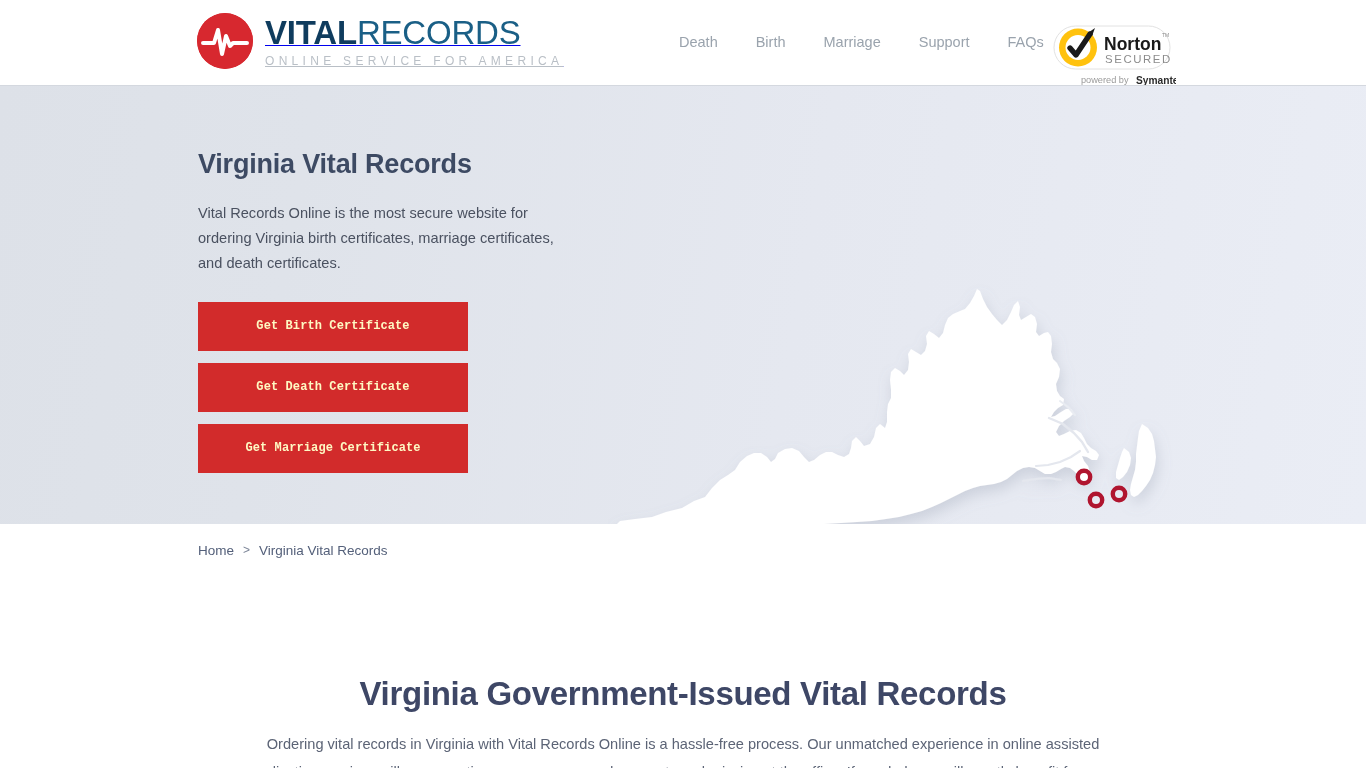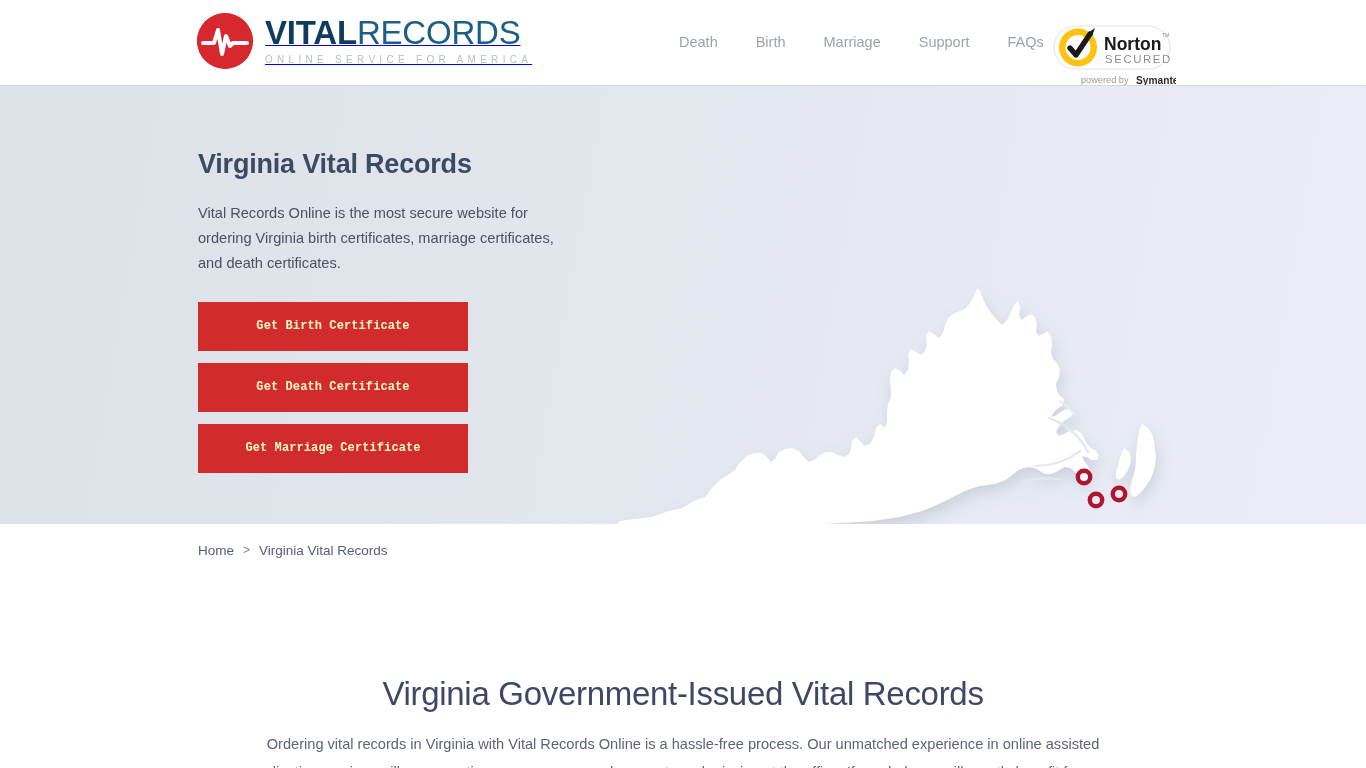--- a/index.html
+++ b/index.html
@@ -48,26 +48,27 @@
   .logo-wordmark {
     font-size: 33px;
     line-height: 36px;
     letter-spacing: -0.2px;
     white-space: nowrap;
   }
   .logo-word-bold { color: #0f3c5e; font-weight: bold; }
   .logo-word-light { color: #1a5f86; font-weight: normal; }
 
   .logo-tagline {
-    font-size: 10px;
+    font-size: 12px;
     color: #b9bfc6;
     letter-spacing: 4.3px;
     margin-top: 3px;
     white-space: nowrap;
     font-weight: normal;
+    text-decoration: underline;
   }
 
   .main-nav {
     position: absolute;
     left: 660px;
     top: 32px;
     display: flex;
     gap: 0;
   }
   .nav-link {
@@ -174,21 +175,21 @@
   
   .intro-section {
     position: relative;
     width: 1366px;
     background: #ffffff;
     padding-top: 98px;
     text-align: center;
   }
   .intro-heading {
     font-size: 33px;
-    font-weight: normal;
+    font-weight: bold;
     color: #3e4766;
     letter-spacing: -0.3px;
     line-height: 40px;
     margin-bottom: 16px;
   }
   .intro-paragraph {
     width: 900px;
     margin: 0 auto;
     font-size: 14.6px;
     line-height: 28px;

